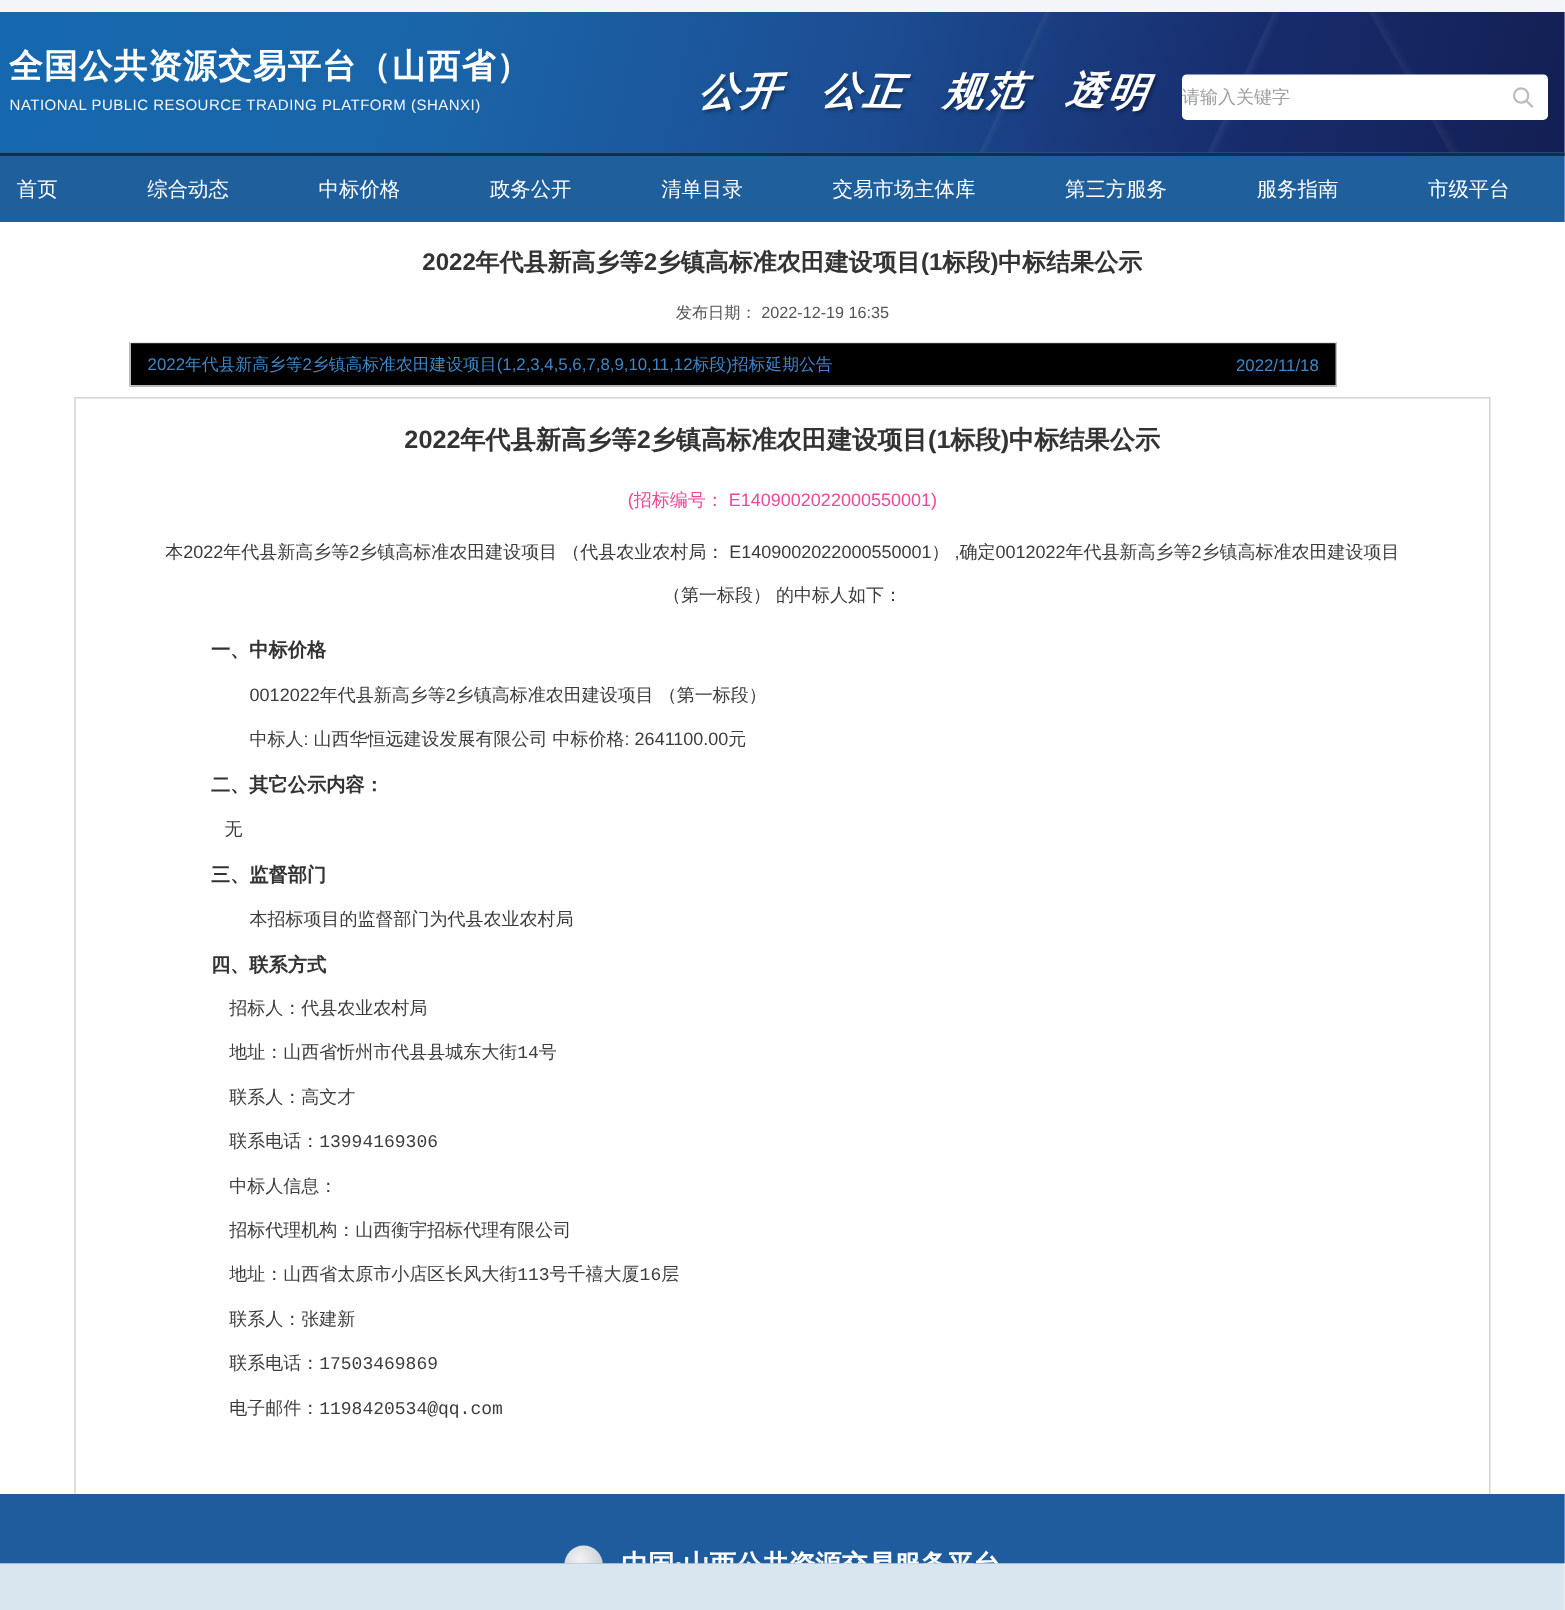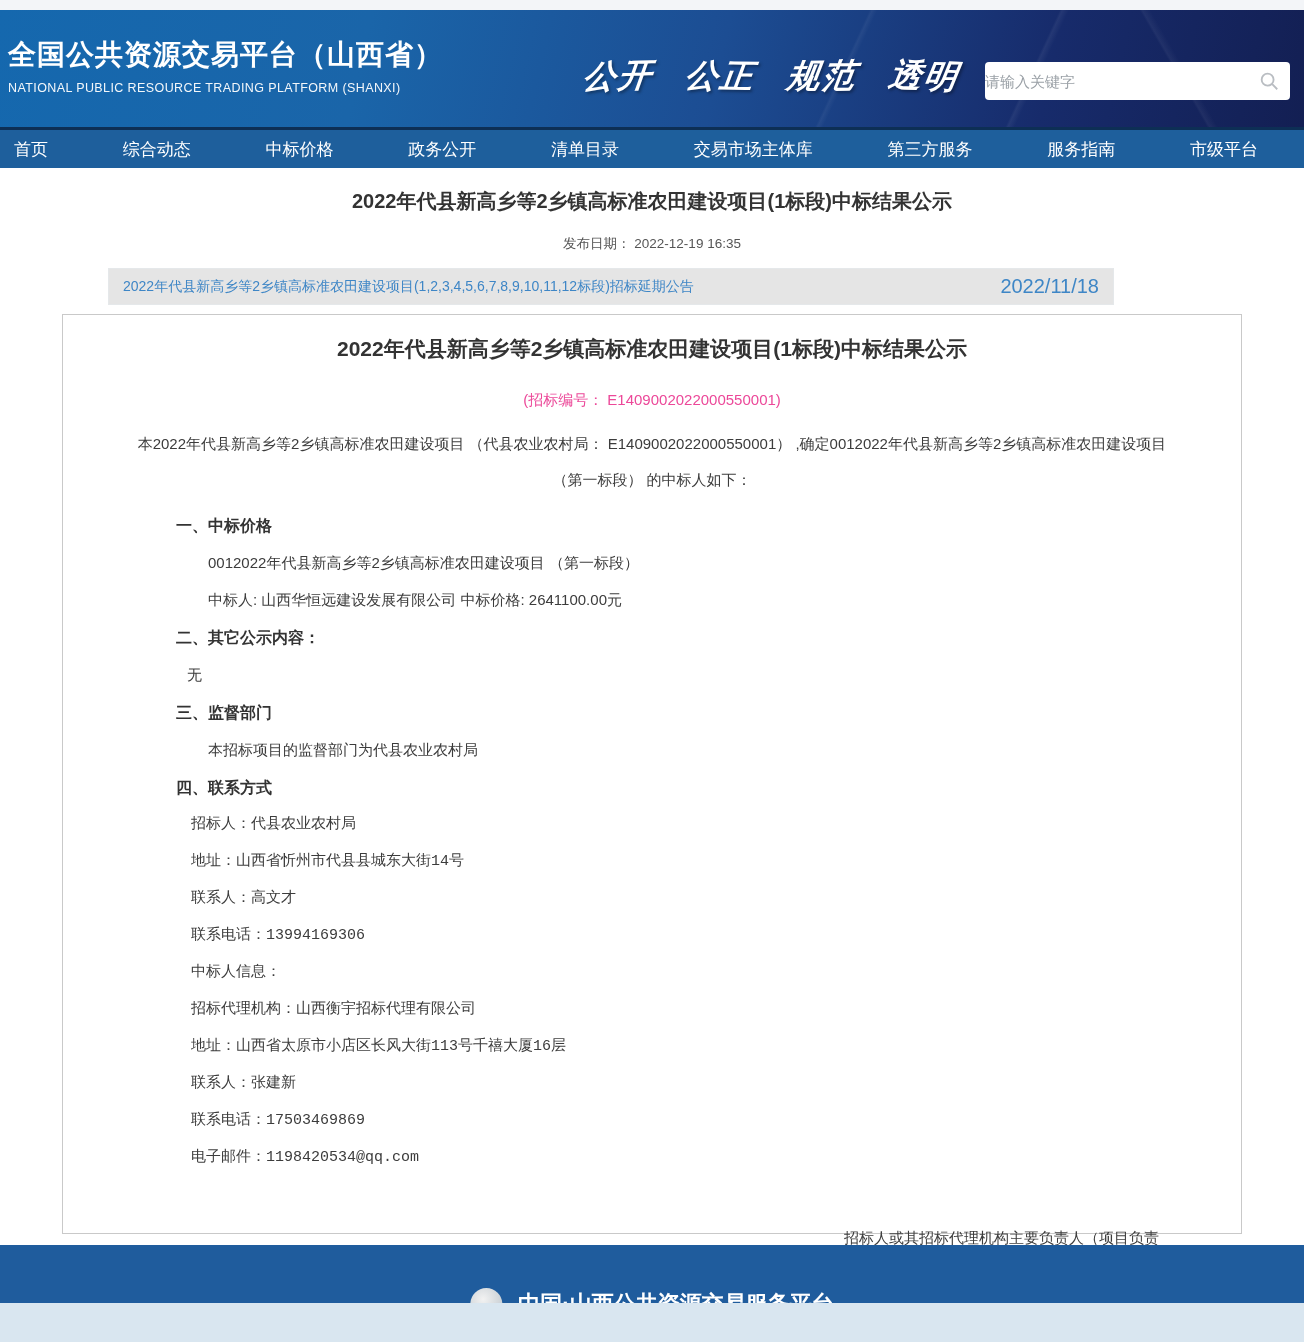--- a/index.html
+++ b/index.html
@@ -48,38 +48,38 @@
   }
   .search-box input{
     flex:1; border:none; outline:none; font-size:15px; color:#333;
     font-family:"Liberation Sans","DejaVu Sans",sans-serif; background:transparent;
   }
   .search-box input::placeholder{ color:#9aa0a6; }
   .search-ico{ width:22px; height:22px; flex:0 0 auto; cursor:pointer; }
 
   
   .nav {
-    height:41px; background:#1e5f9c; border-top:3px solid #0d2f55;
+    height:58px; background:#1e5f9c; border-top:3px solid #0d2f55;
     display:flex; align-items:center; justify-content:space-between;
     padding:0 46px 0 14px;
   }
   .nav-item { color:#fff; font-size:17px; cursor:pointer; white-space:nowrap; }
 
   
   .article-title { margin-top:20px; text-align:center; font-size:20px; font-weight:bold; color:#333; }
   .article-date  { margin-top:20px; text-align:center; font-size:13.5px; color:#555; }
 
   
   .related-bar{
     width:1006px; margin:15px auto 0 108px; height:37px;
-    background:#e5e5e5; border:1px solid #e5e8ea;
+    background:#000000; border:1px solid #e5e8ea;
     display:flex; align-items:center; justify-content:space-between; padding:0 14px;
   }
   .related-link{ color:#3e86c6; font-size:14px; text-decoration:none; cursor:pointer; }
-  .related-date{ color:#3e86c6; font-size:20px; }
+  .related-date{ color:#3e86c6; font-size:14px; }
 
   
   .doc-box{
     width:1180px; margin:9px 0 0 62px; border:1px solid #c9c9c9; background:#fff;
     padding:20px 0 6px 0; height:920px;
   }
   .doc-title{ text-align:center; font-size:21px; font-weight:bold; color:#333; }
   .doc-sub{ text-align:center; font-size:15px; color:#ec4899; margin-top:28px; }
   .doc-intro{
     margin:16px auto 0; padding:0 72px; text-align:center;

